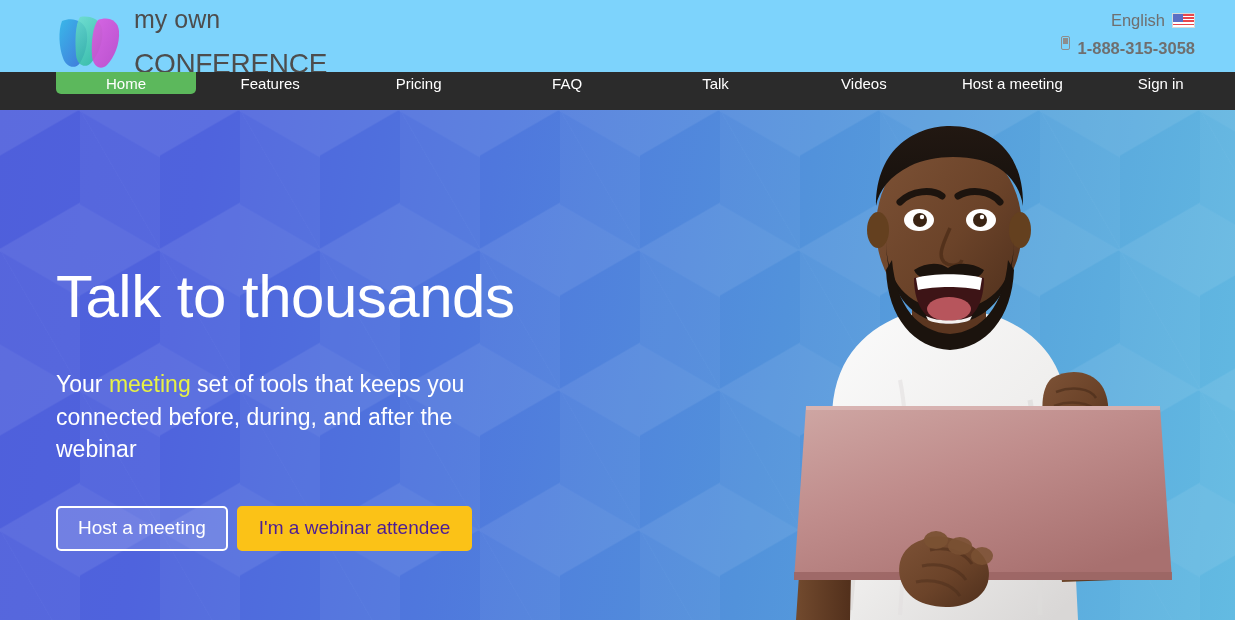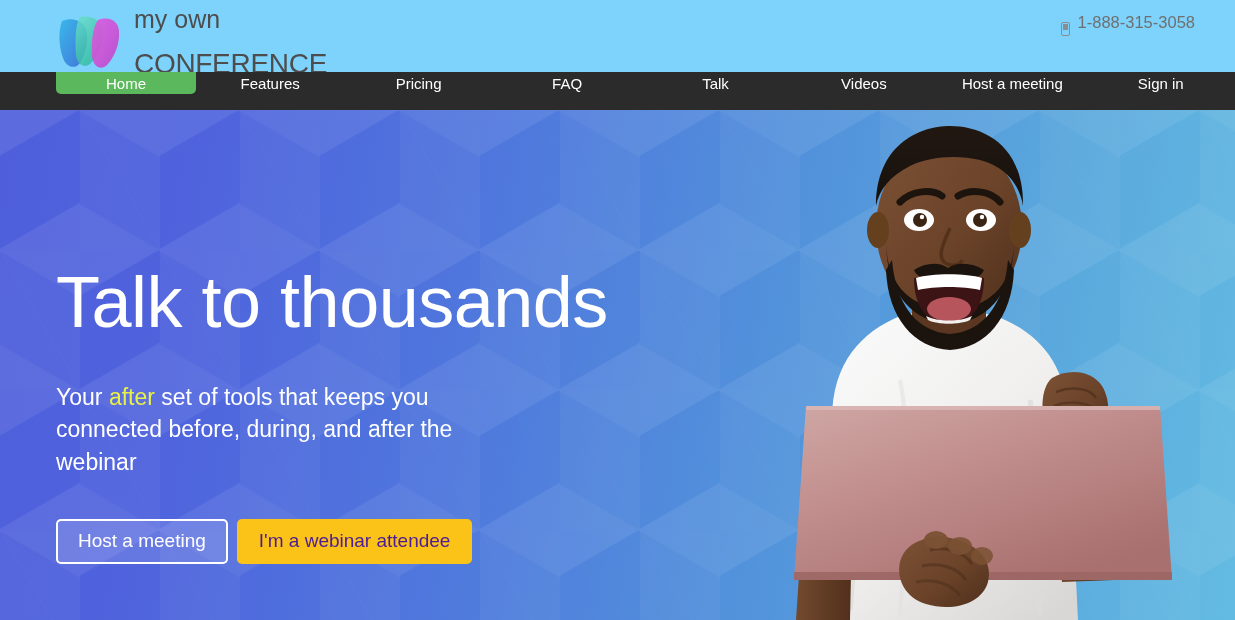--- a/index.html
+++ b/index.html
@@ -97,25 +97,26 @@
   }
   .flag-icon .canton {
     position: absolute;
     left: 0; top: 0;
     width: 10px; height: 8px;
     background: #5b6ec4;
   }
 
   .phone-row {
     display: flex;
-    align-items: flex-end;
+    align-items: flex-start;
     justify-content: flex-end;
     gap: 8px;
     margin-top: 2px;
     cursor: pointer;
+    font-weight: bold;
   }
   .phone-icon {
     width: 9px; height: 14px;
     border: 1.6px solid #8d8d8d;
     border-radius: 2px;
     position: relative;
     display: inline-block;
   }
   .phone-icon::after {
     content: "";
@@ -189,21 +190,21 @@
 
   .hero-copy {
     position: absolute;
     left: 56px;
     top: 155px;
     width: 500px;
     z-index: 4;
   }
   .hero-title {
     color: #ffffff;
-    font-size: 72px;
+    font-size: 60px;
     font-weight: 300;
     line-height: 1.05;
     letter-spacing: -0.5px;
     white-space: nowrap;
   }
   .hero-sub {
     color: #ffffff;
     font-size: 23px;
     font-weight: 400;
     line-height: 1.42;
@@ -282,20 +283,27 @@
           <path d="M42 7 C52 3, 62 7, 63 18 C64 31, 58 45, 51 52 C45 58, 37 54, 36 43 C35 29, 37 13, 42 7 Z" fill="url(#wMag)" opacity="0.88"></path>
         </svg>
       </div>
       <div class="logo-text">
         <span class="logo-line1">my own</span>
         <span class="logo-line2">CONFERENCE</span>
       </div>
     </div>
 
     <div class="topbar-right">
+      <div class="lang-row">
+        <span class="lang-label">English</span>
+        <span class="flag-icon">
+          <span class="stripes"></span>
+          <span class="canton"></span>
+        </span>
+      </div>
       <div class="phone-row">
         <span class="phone-icon"></span>
         <span class="phone-number">1-888-315-3058</span>
       </div>
     </div>
   </div>
 
   <nav class="navbar">
     <div class="nav-spacer"></div>
     <div class="nav-item active">Home</div>
@@ -426,21 +434,21 @@
         <path d="M316 472 C 334 468, 352 474, 360 486" stroke="#4a2c1a" stroke-width="3" fill="none" opacity="0.45"></path>
 
         <ellipse cx="336" cy="430" rx="12" ry="9" fill="#7a5133" opacity="0.95"></ellipse>
         <ellipse cx="360" cy="436" rx="12" ry="9" fill="#7a5133" opacity="0.9"></ellipse>
         <ellipse cx="382" cy="446" rx="11" ry="9" fill="#7a5133" opacity="0.85"></ellipse>
       </svg>
     </div>
 
     <div class="hero-copy">
       <h1 class="hero-title">Talk to thousands</h1>
-      <p class="hero-sub"><span>Your </span><span class="hl">after</span><span> set of tools that keeps you connected before, during, and after the webinar</span></p>
+      <p class="hero-sub"><span>Your </span><span class="hl">meeting</span><span> set of tools that keeps you connected before, during, and after the webinar</span></p>
 
       <div class="hero-buttons">
         <a class="btn btn-ghost">Host a meeting</a>
         <a class="btn btn-primary">I'm a webinar attendee</a>
       </div>
     </div>
   </section>
 
 </div>
 

